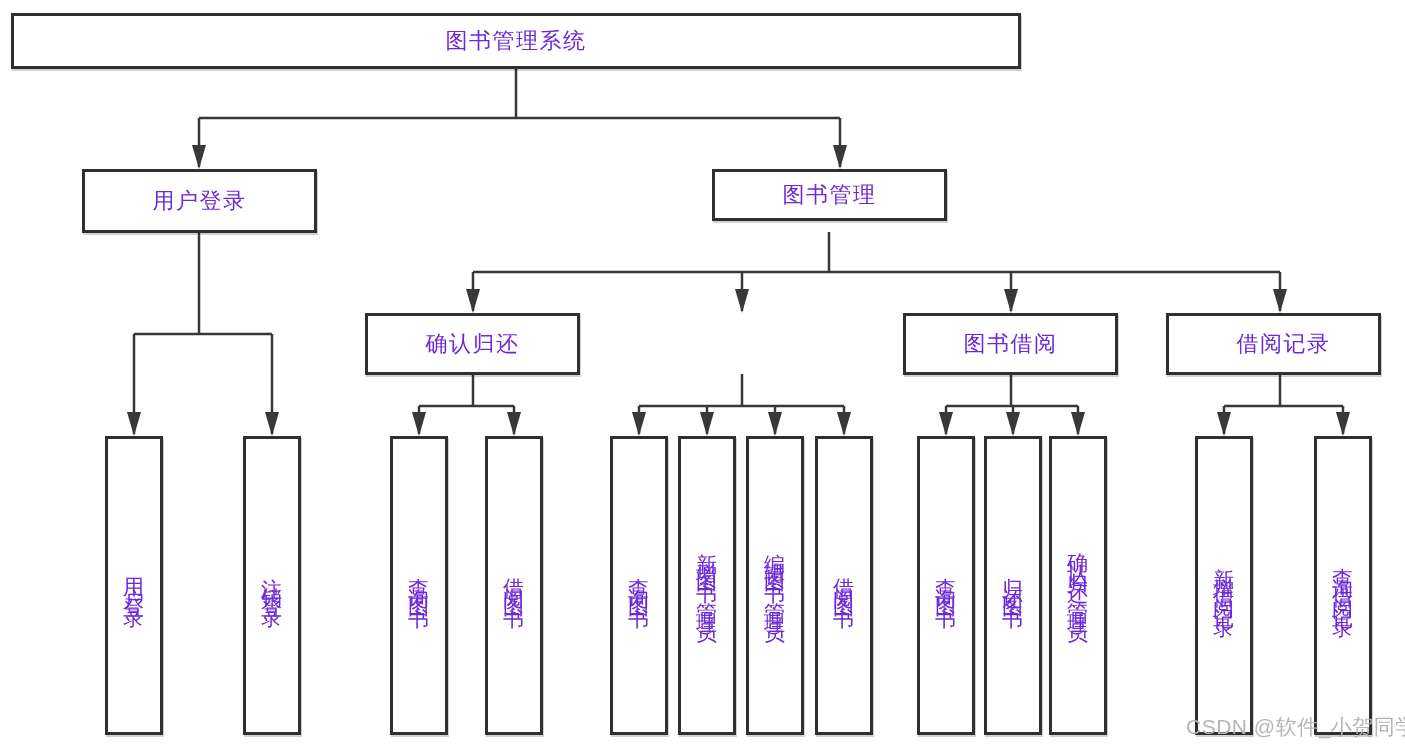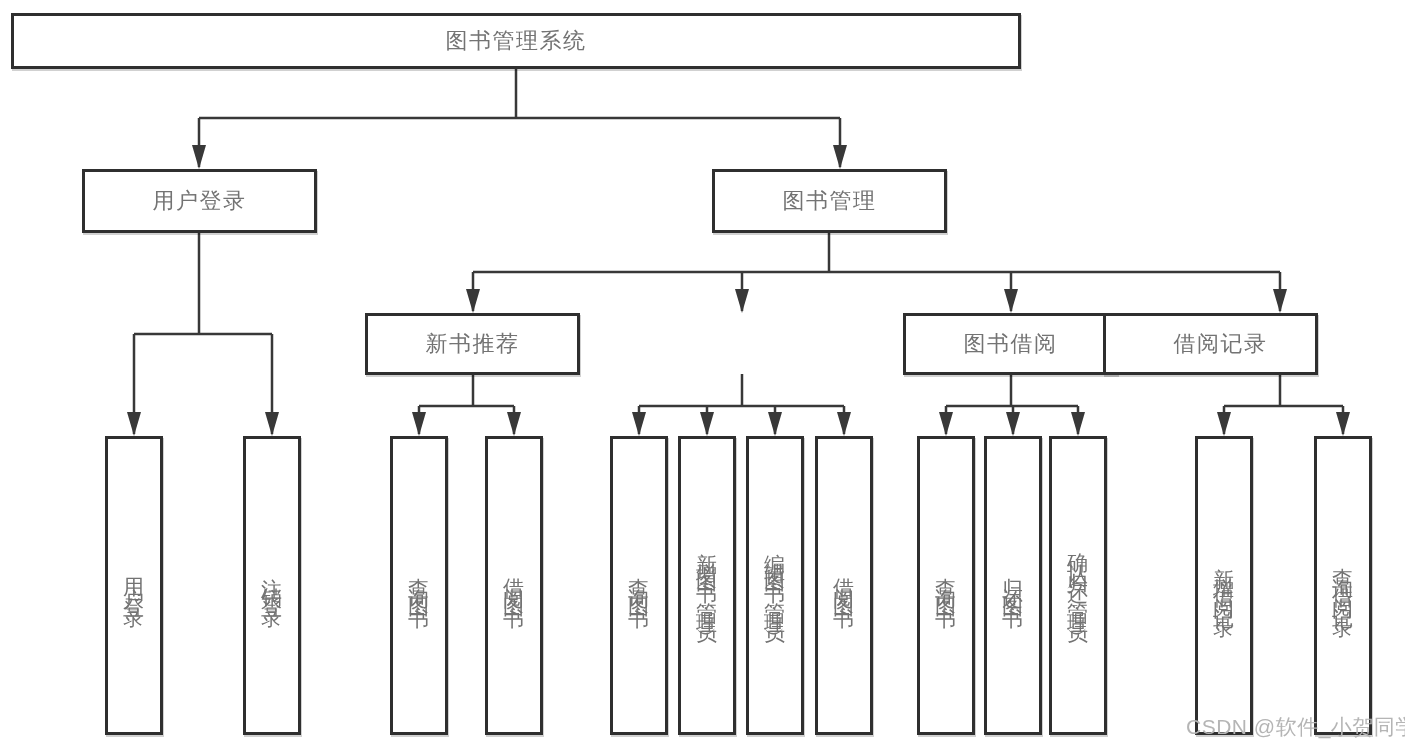--- a/index.html
+++ b/index.html
@@ -24,45 +24,45 @@
   }
   .node {
     position: absolute;
     box-sizing: border-box;
     background: #ffffff;
     border: 3px solid #2f2f2f;
     box-shadow: 1px 2px 0 rgba(0,0,0,0.18);
     display: flex;
     align-items: center;
     justify-content: center;
-    color: #737373;
+    color: #6d28d9;
   }
   .hlabel {
     font-size: 22px;
     letter-spacing: 1.5px;
     white-space: nowrap;
   }
   .vlabel {
     writing-mode: vertical-rl;
     text-orientation: mixed;
     font-size: 21px;
     line-height: 1;
     letter-spacing: 10px;
     white-space: nowrap;
     transform: translateY(-5px);
   }
   
   .n-root  { left: 11px;   top: 13px;  width: 1010px; height: 56px; }
   .n-l2a   { left: 82px;   top: 169px; width: 235px;  height: 64px; }
-  .n-l2b   { left: 712px;  top: 169px; width: 235px;  height: 64px; }
+  .n-l2b   { left: 712px;  top: 169px; width: 235px;  height: 52px; }
   .n-l3    { top: 313px; width: 215px; height: 62px; }
   .n-l3a   { left: 365px; }
   .n-l3b   { left: 634px; }
   .n-l3c   { left: 903px; }
-  .n-l3d   { left: 1103px; padding-left: 20px; }
+  .n-l3d   { left: 1166px; padding-left: 20px; }
   .leaf    { top: 436px; width: 58px; height: 299px; }
   .lf1  { left: 105px; }
   .lf2  { left: 243px; }
   .lf3  { left: 390px; }
   .lf4  { left: 485px; }
   .lf5  { left: 610px; }
   .lf6  { left: 678px; }
   .lf7  { left: 746px; }
   .lf8  { left: 815px; }
   .lf9  { left: 917px; }
@@ -123,21 +123,21 @@
   </div>
 
   <div class="node n-l2a">
     <span class="hlabel">用户登录</span>
   </div>
   <div class="node n-l2b">
     <span class="hlabel">图书管理</span>
   </div>
 
   <div class="node n-l3 n-l3a">
-    <span class="hlabel">新书推荐</span>
+    <span class="hlabel">确认归还</span>
   </div>
   <div class="node n-l3 n-l3c">
     <span class="hlabel">图书借阅</span>
   </div>
   <div class="node n-l3 n-l3d">
     <span class="hlabel">借阅记录</span>
   </div>
 
   <div class="node leaf lf1">
     <span class="vlabel">用户登录</span>

